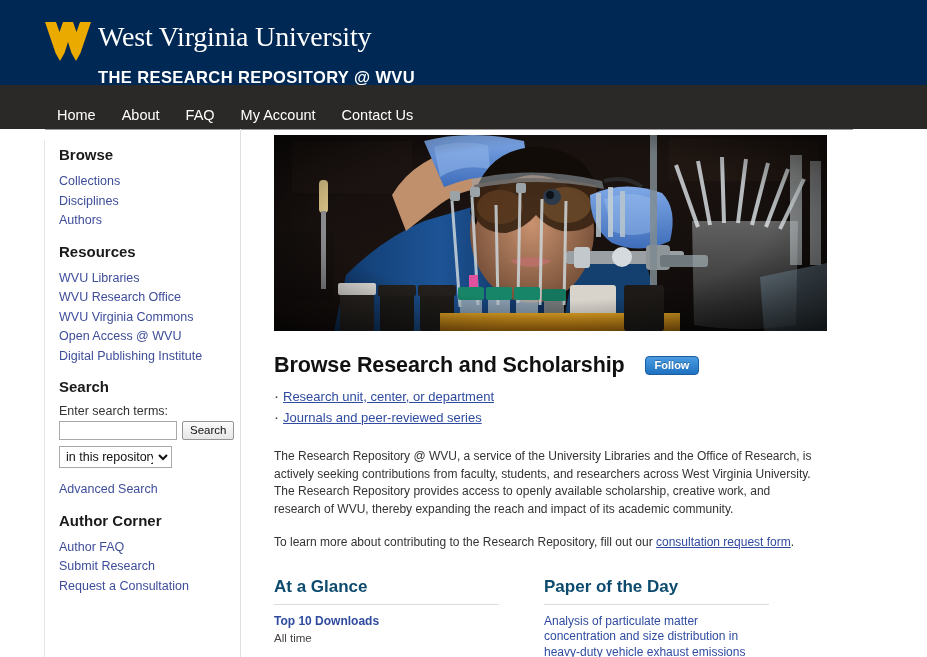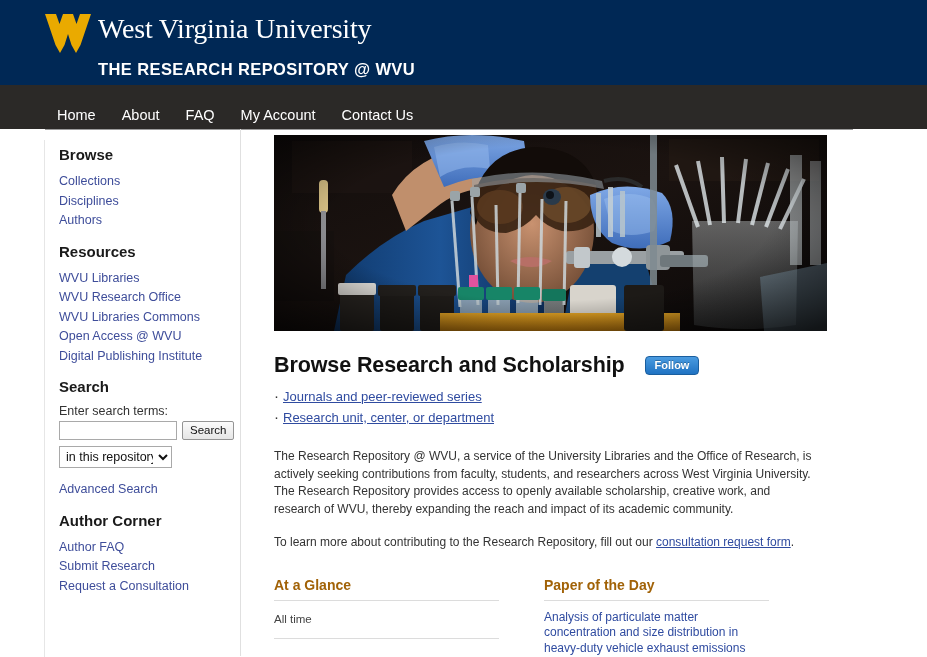--- a/index.html
+++ b/index.html
@@ -22,21 +22,21 @@
 
   
   .site-header {
     position: relative;
     height: 85px;
     background: #002855;
     padding: 0;
   }
   .brand {
     position: absolute;
-    left: 45px; top: 12px;
+    left: 45px; top: 20px;
     display: flex; flex-direction: column;
   }
   .brand-row { display: flex; align-items: flex-start; }
   .wv-logo { width: 46px; height: 42px; flex: 0 0 auto; margin-right: 7px; }
   .univ-name {
     color: #ffffff;
     font-family: "Liberation Serif", serif;
     font-size: 28px;
     line-height: 30px;
     letter-spacing: -0.2px;
@@ -201,21 +201,21 @@
     margin: 20px 0 0 0; max-width: 538px;
   }
   .body-para.second { margin-top: 16px; }
   .inline-link { color: #2f4ba0; text-decoration: underline; cursor: pointer; }
 
   .two-col {
     display: flex; margin-top: 25px; gap: 45px;
   }
   .col { width: 225px; }
   .col-head {
-    font-size: 14px; font-weight: bold; color: #a16207;
+    font-size: 17px; font-weight: bold; color: #0c4a6e;
     padding-bottom: 7px;
     border-bottom: 1px solid #dcdcdc;
   }
   .col-body { padding-top: 9px; }
   .stat-link {
     display: block;
     font-size: 12px; font-weight: bold; color: #2f4ba0;
     text-decoration: none; cursor: pointer; line-height: 15px;
   }
   .stat-sub {
@@ -268,21 +268,21 @@
       <div class="sidebar-inner">
 
         <div class="side-head first">Browse</div>
         <a class="side-link">Collections</a>
         <a class="side-link">Disciplines</a>
         <a class="side-link">Authors</a>
 
         <div class="side-head">Resources</div>
         <a class="side-link">WVU Libraries</a>
         <a class="side-link">WVU Research Office</a>
-        <a class="side-link">WVU Libraries Commons</a>
+        <a class="side-link">WVU Virginia Commons</a>
         <a class="side-link">Open Access @ WVU</a>
         <a class="side-link">Digital Publishing Institute</a>
 
         <div class="side-head">Search</div>
         <div class="search-label">Enter search terms:</div>
         <div class="search-row">
           <input class="search-input" type="text" placeholder="" style="">
           <button class="search-btn">Search</button>
         </div>
         <select class="scope-select">
@@ -436,32 +436,33 @@
           <rect width="553" height="196" fill="url(#vign)"></rect>
         </svg>
       </div>
 
       <div class="browse-title-row">
         <span class="browse-title">Browse Research and Scholarship</span>
         <span class="follow-btn">Follow</span>
       </div>
 
       <ul class="bullet-list">
+        <li><a>Research unit, center, or department</a></li>
         <li><a>Journals and peer-reviewed series</a></li>
-        <li><a>Research unit, center, or department</a></li>
       </ul>
 
       <p class="body-para">The Research Repository @ WVU, a service of the University Libraries and the Office of Research, is actively seeking contributions from faculty, students, and researchers across West Virginia University. The Research Repository provides access to openly available scholarship, creative work, and research of WVU, thereby expanding the reach and impact of its academic community.</p>
 
       <p class="body-para second"><span>To learn more about contributing to the Research Repository, fill out our </span><a class="inline-link">consultation request form</a><span>.</span></p>
 
       <div class="two-col">
         <div class="col">
           <div class="col-head">At a Glance</div>
           <div class="col-body">
+            <a class="stat-link">Top 10 Downloads</a>
             <div class="stat-sub">All time</div>
           </div>
           <div class="rule-below"></div>
         </div>
 
         <div class="col">
           <div class="col-head">Paper of the Day</div>
           <div class="col-body">
             <a class="paper-link">Analysis of particulate matter concentration and size distribution in heavy-duty vehicle exhaust emissions</a>
           </div>

